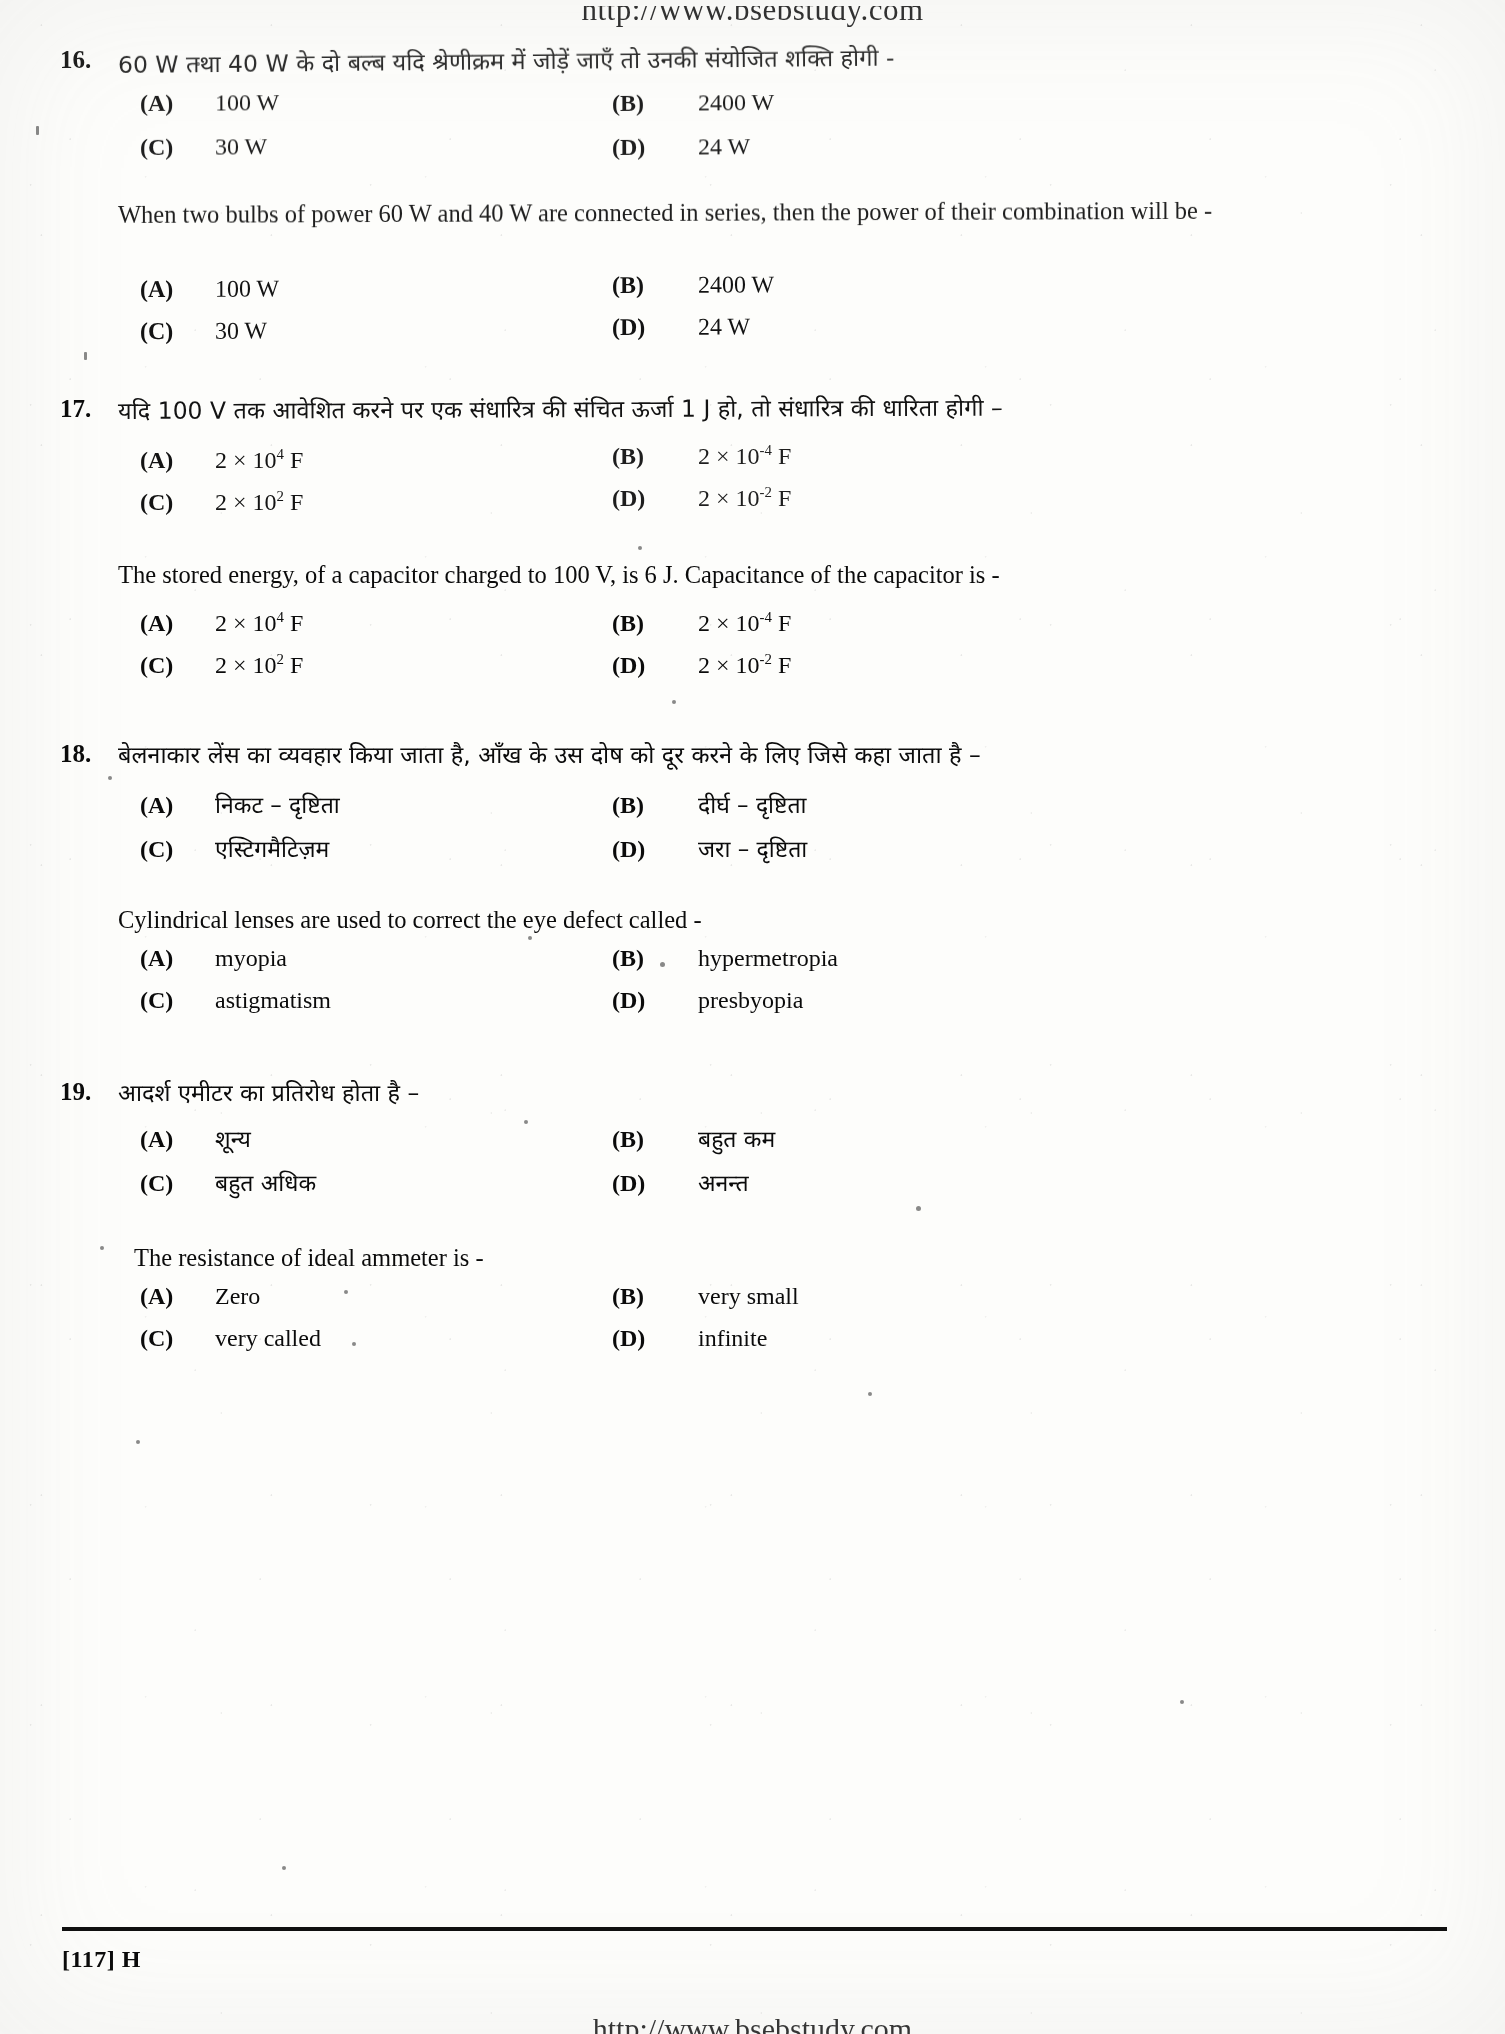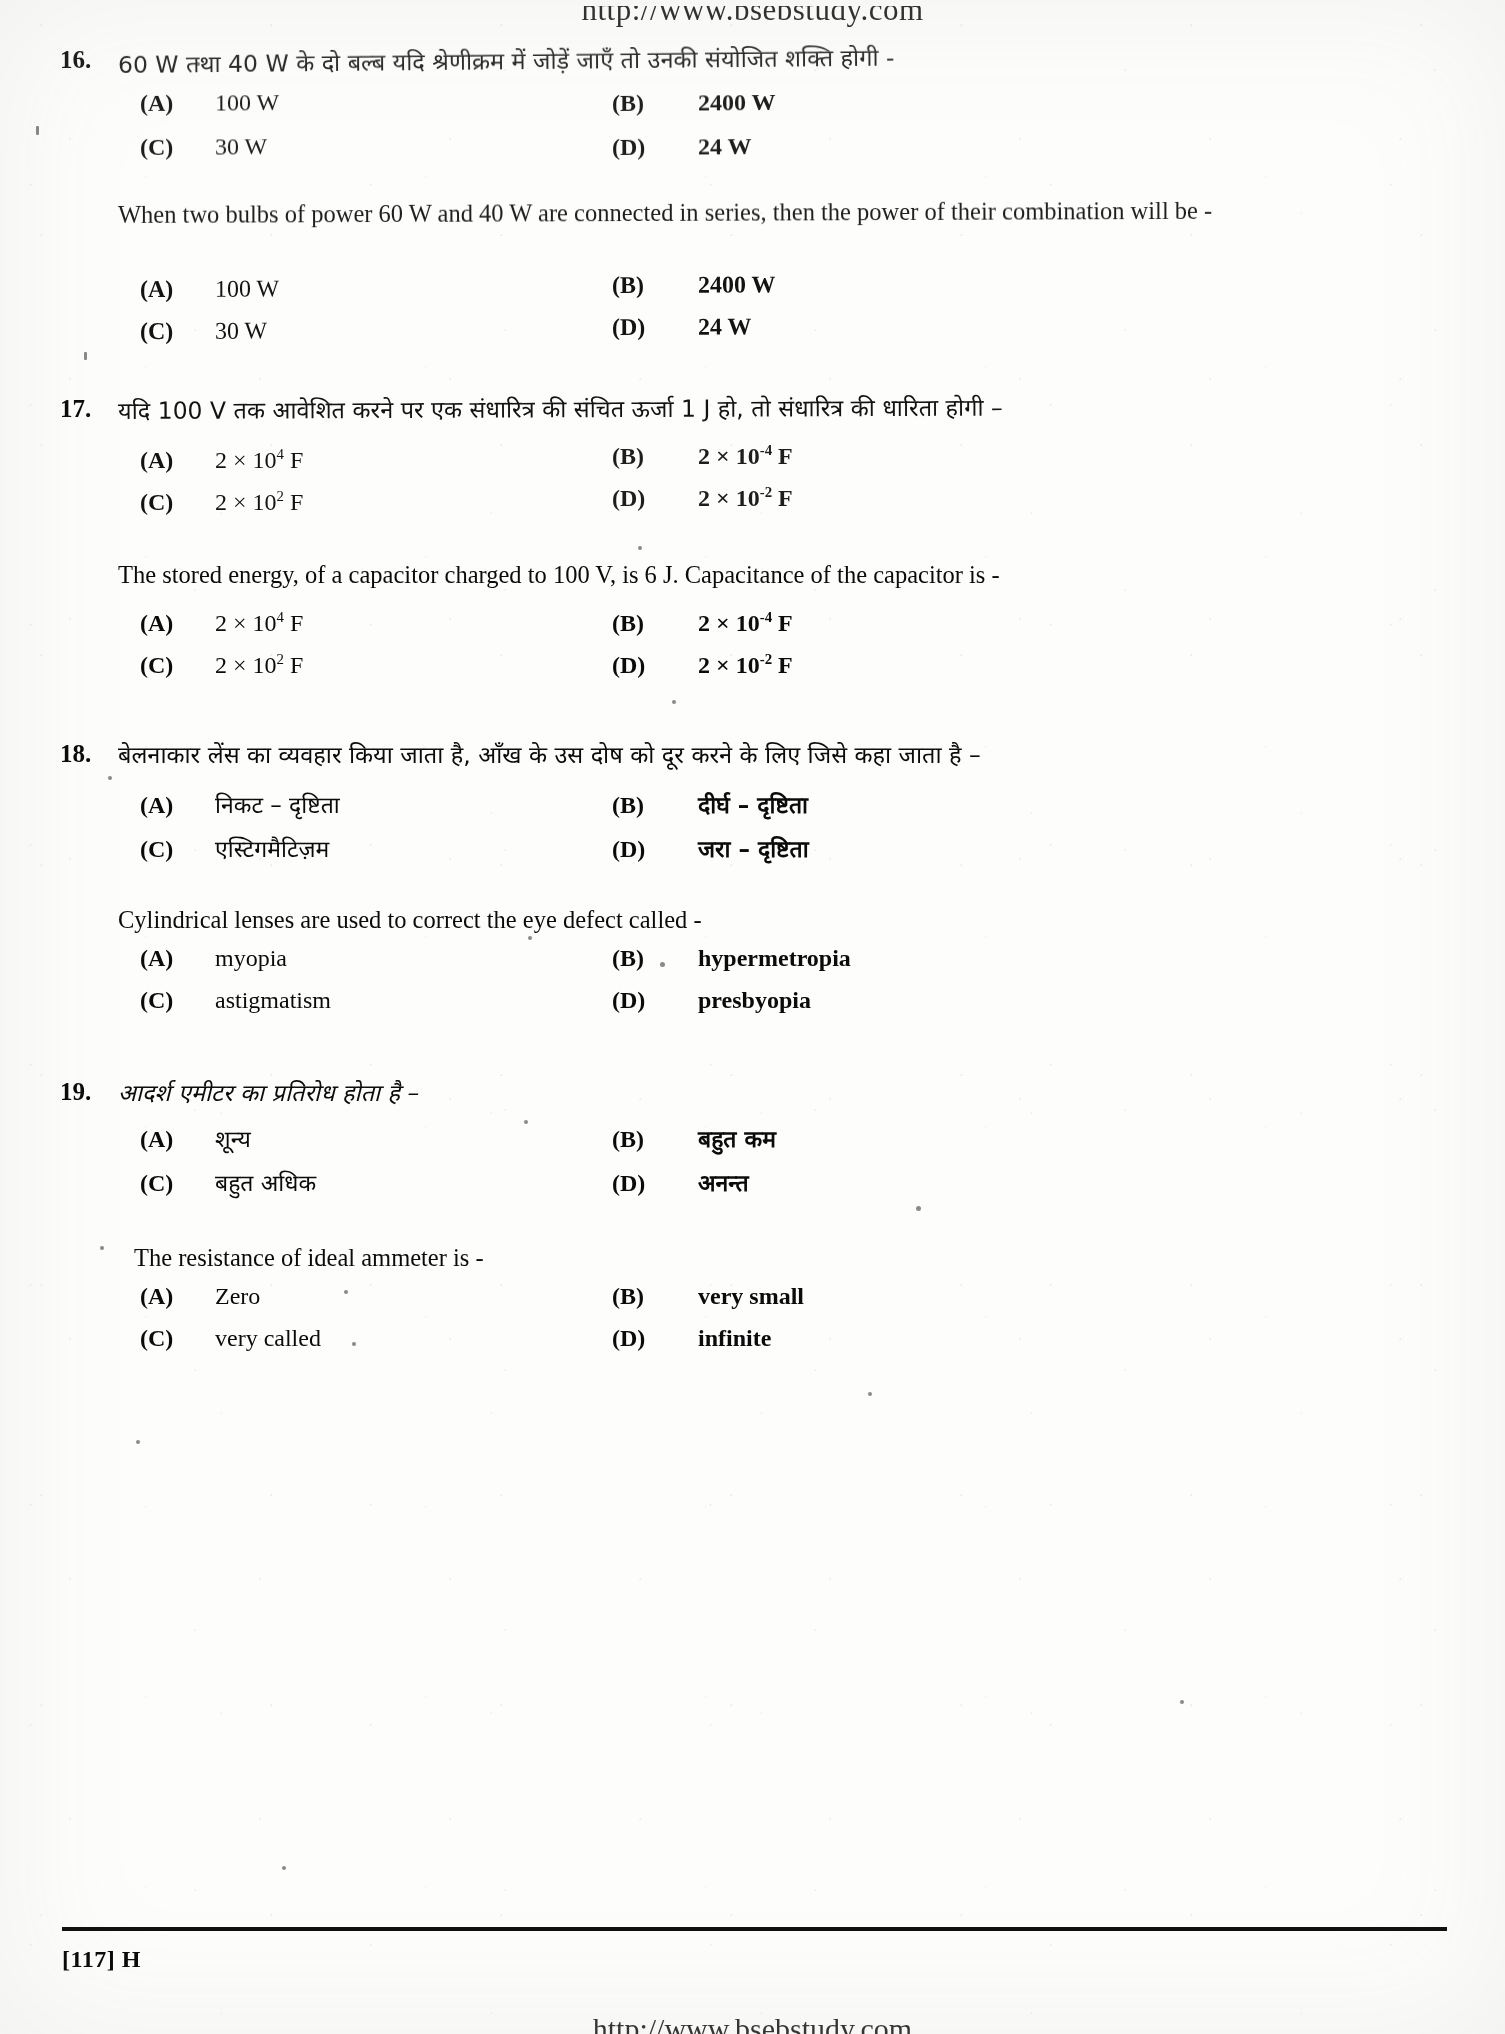--- a/index.html
+++ b/index.html
@@ -123,21 +123,21 @@
 
   .opt-val-hi {
     font-family: "DejaVu Sans", sans-serif;
     font-size: 23px;
     white-space: nowrap;
   }
 
   .opt.col-a .opt-val-en,
   .opt.col-a .opt-val-hi { margin-left: 13px; }
   .opt.col-b .opt-val-en,
-  .opt.col-b .opt-val-hi { margin-left: 24px; font-weight: bold; }
+  .opt.col-b .opt-val-hi { margin-left: 24px; }
 
   sup {
     font-size: 0.62em;
     vertical-align: super;
     line-height: 0;
   }
 
   
   .faded-1 { opacity: 0.92; filter: contrast(1.25); }
   .faded-2 { opacity: 0.88; filter: contrast(1.15) blur(0.18px); }
@@ -308,21 +308,21 @@
       <span class="opt-val-en">astigmatism</span>
     </div>
     <div class="opt col-b" style="top:987px;">
       <span class="opt-key">(D)</span>
       <span class="opt-val-en">presbyopia</span>
     </div>
   </div>
 
   <div class="qblock">
     <div class="qnum" style="top:1078px;">19.</div>
-    <div class="qtext-hi" style="top:1078px;font-style:italic;">आदर्श एमीटर का प्रतिरोध होता है –</div>
+    <div class="qtext-hi" style="top:1078px;">आदर्श एमीटर का प्रतिरोध होता है –</div>
 
     <div class="opt col-a" style="top:1122px;">
       <span class="opt-key">(A)</span>
       <span class="opt-val-hi">शून्य</span>
     </div>
     <div class="opt col-b" style="top:1122px;">
       <span class="opt-key">(B)</span>
       <span class="opt-val-hi">बहुत कम</span>
     </div>
     <div class="opt col-a" style="top:1166px;">

